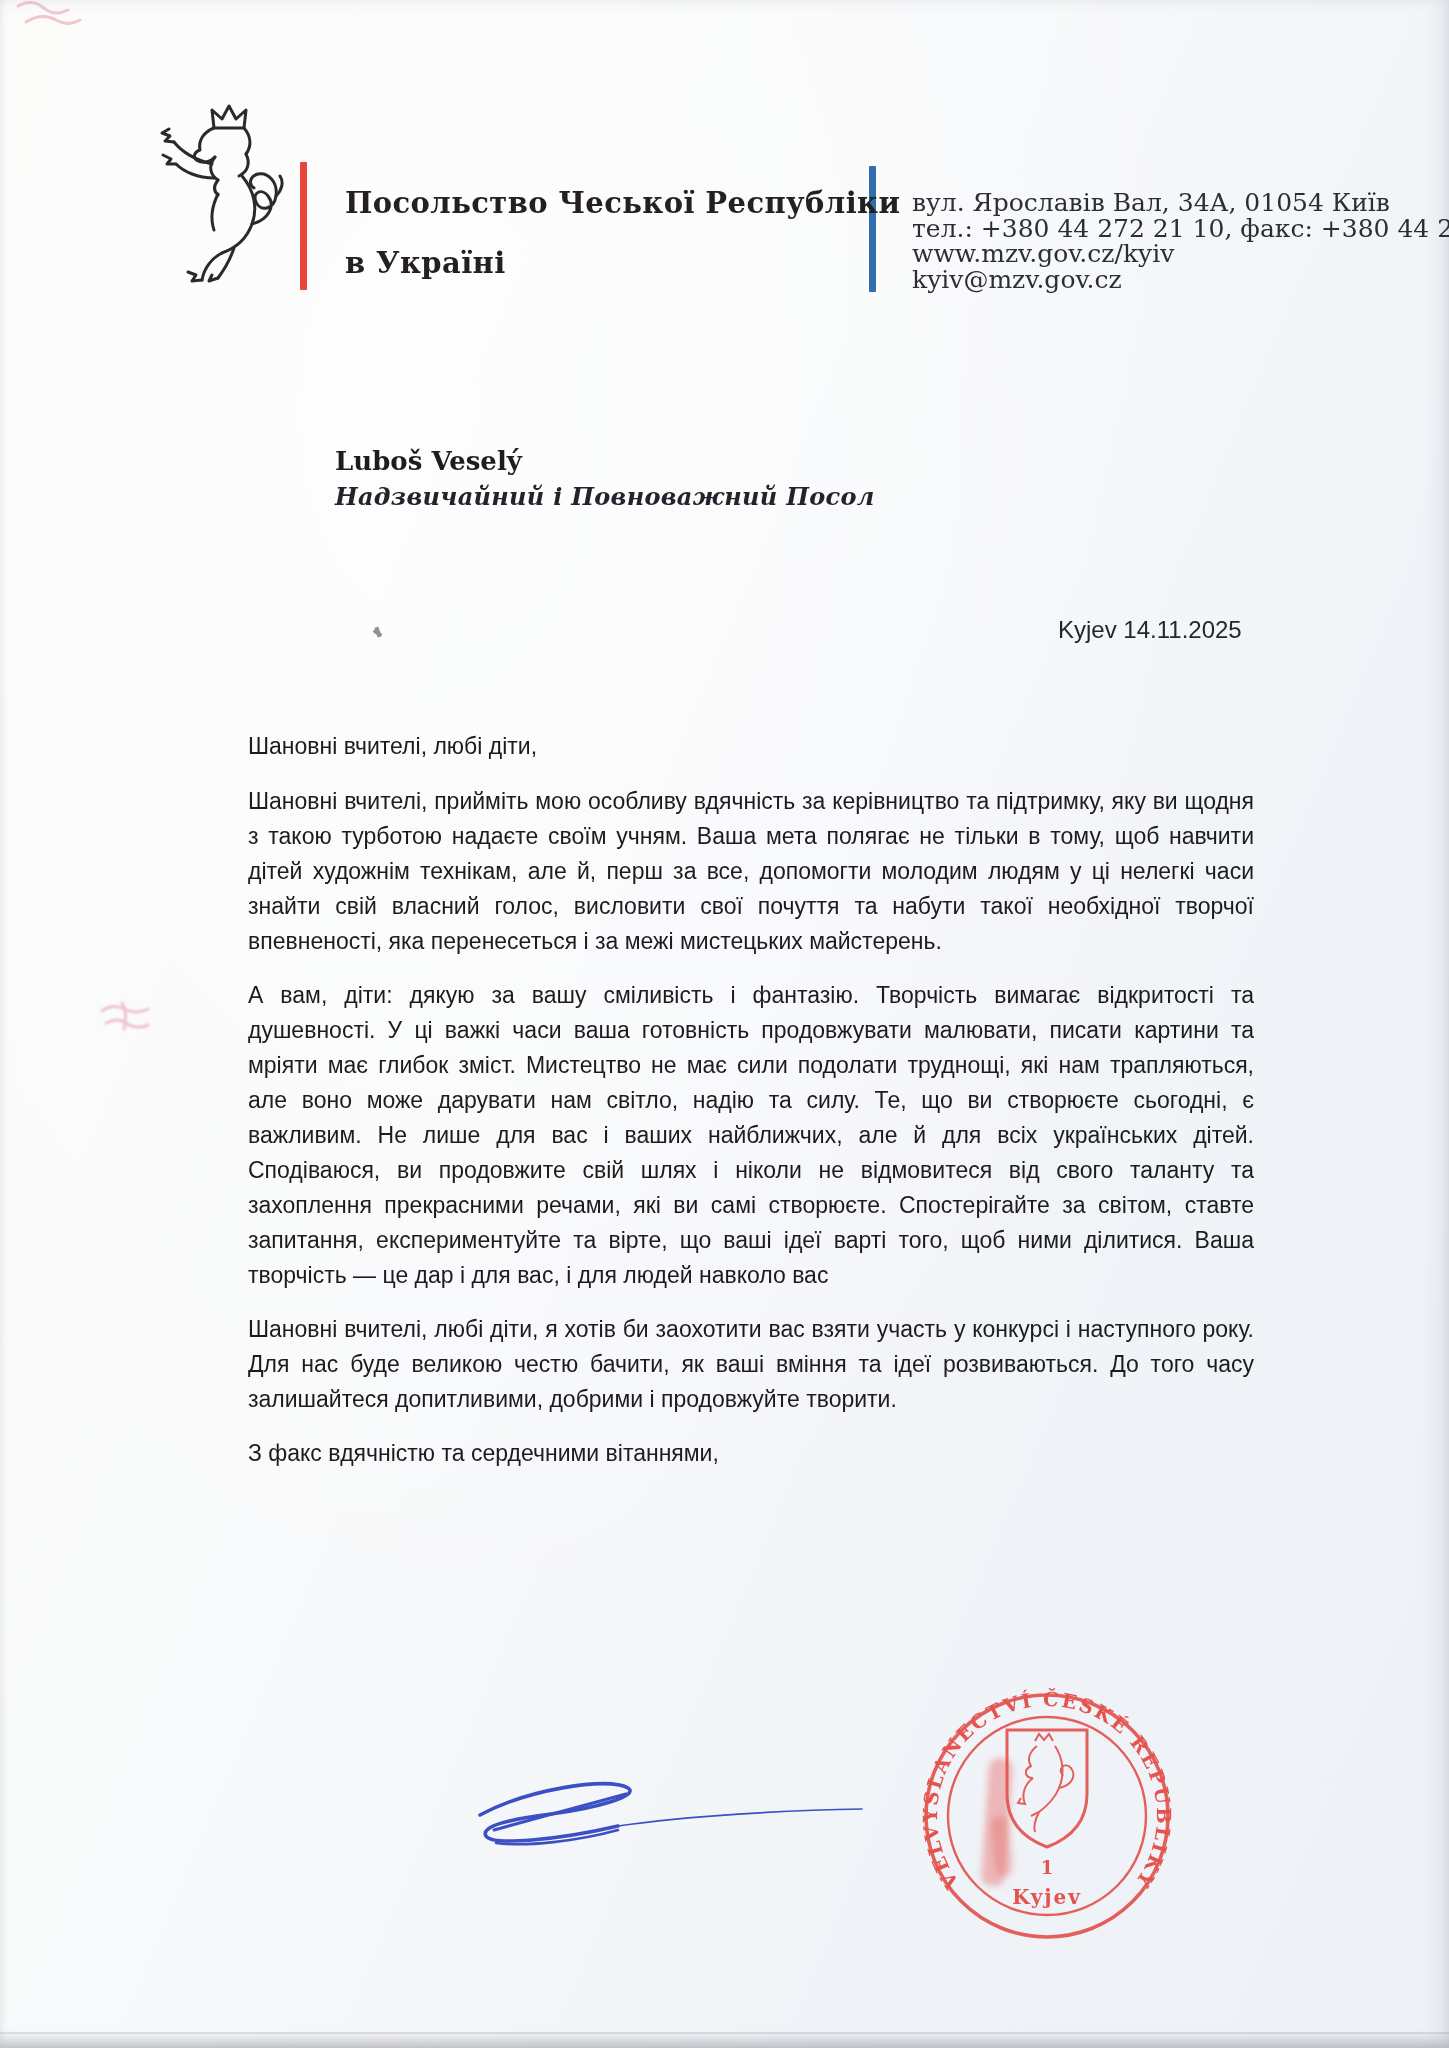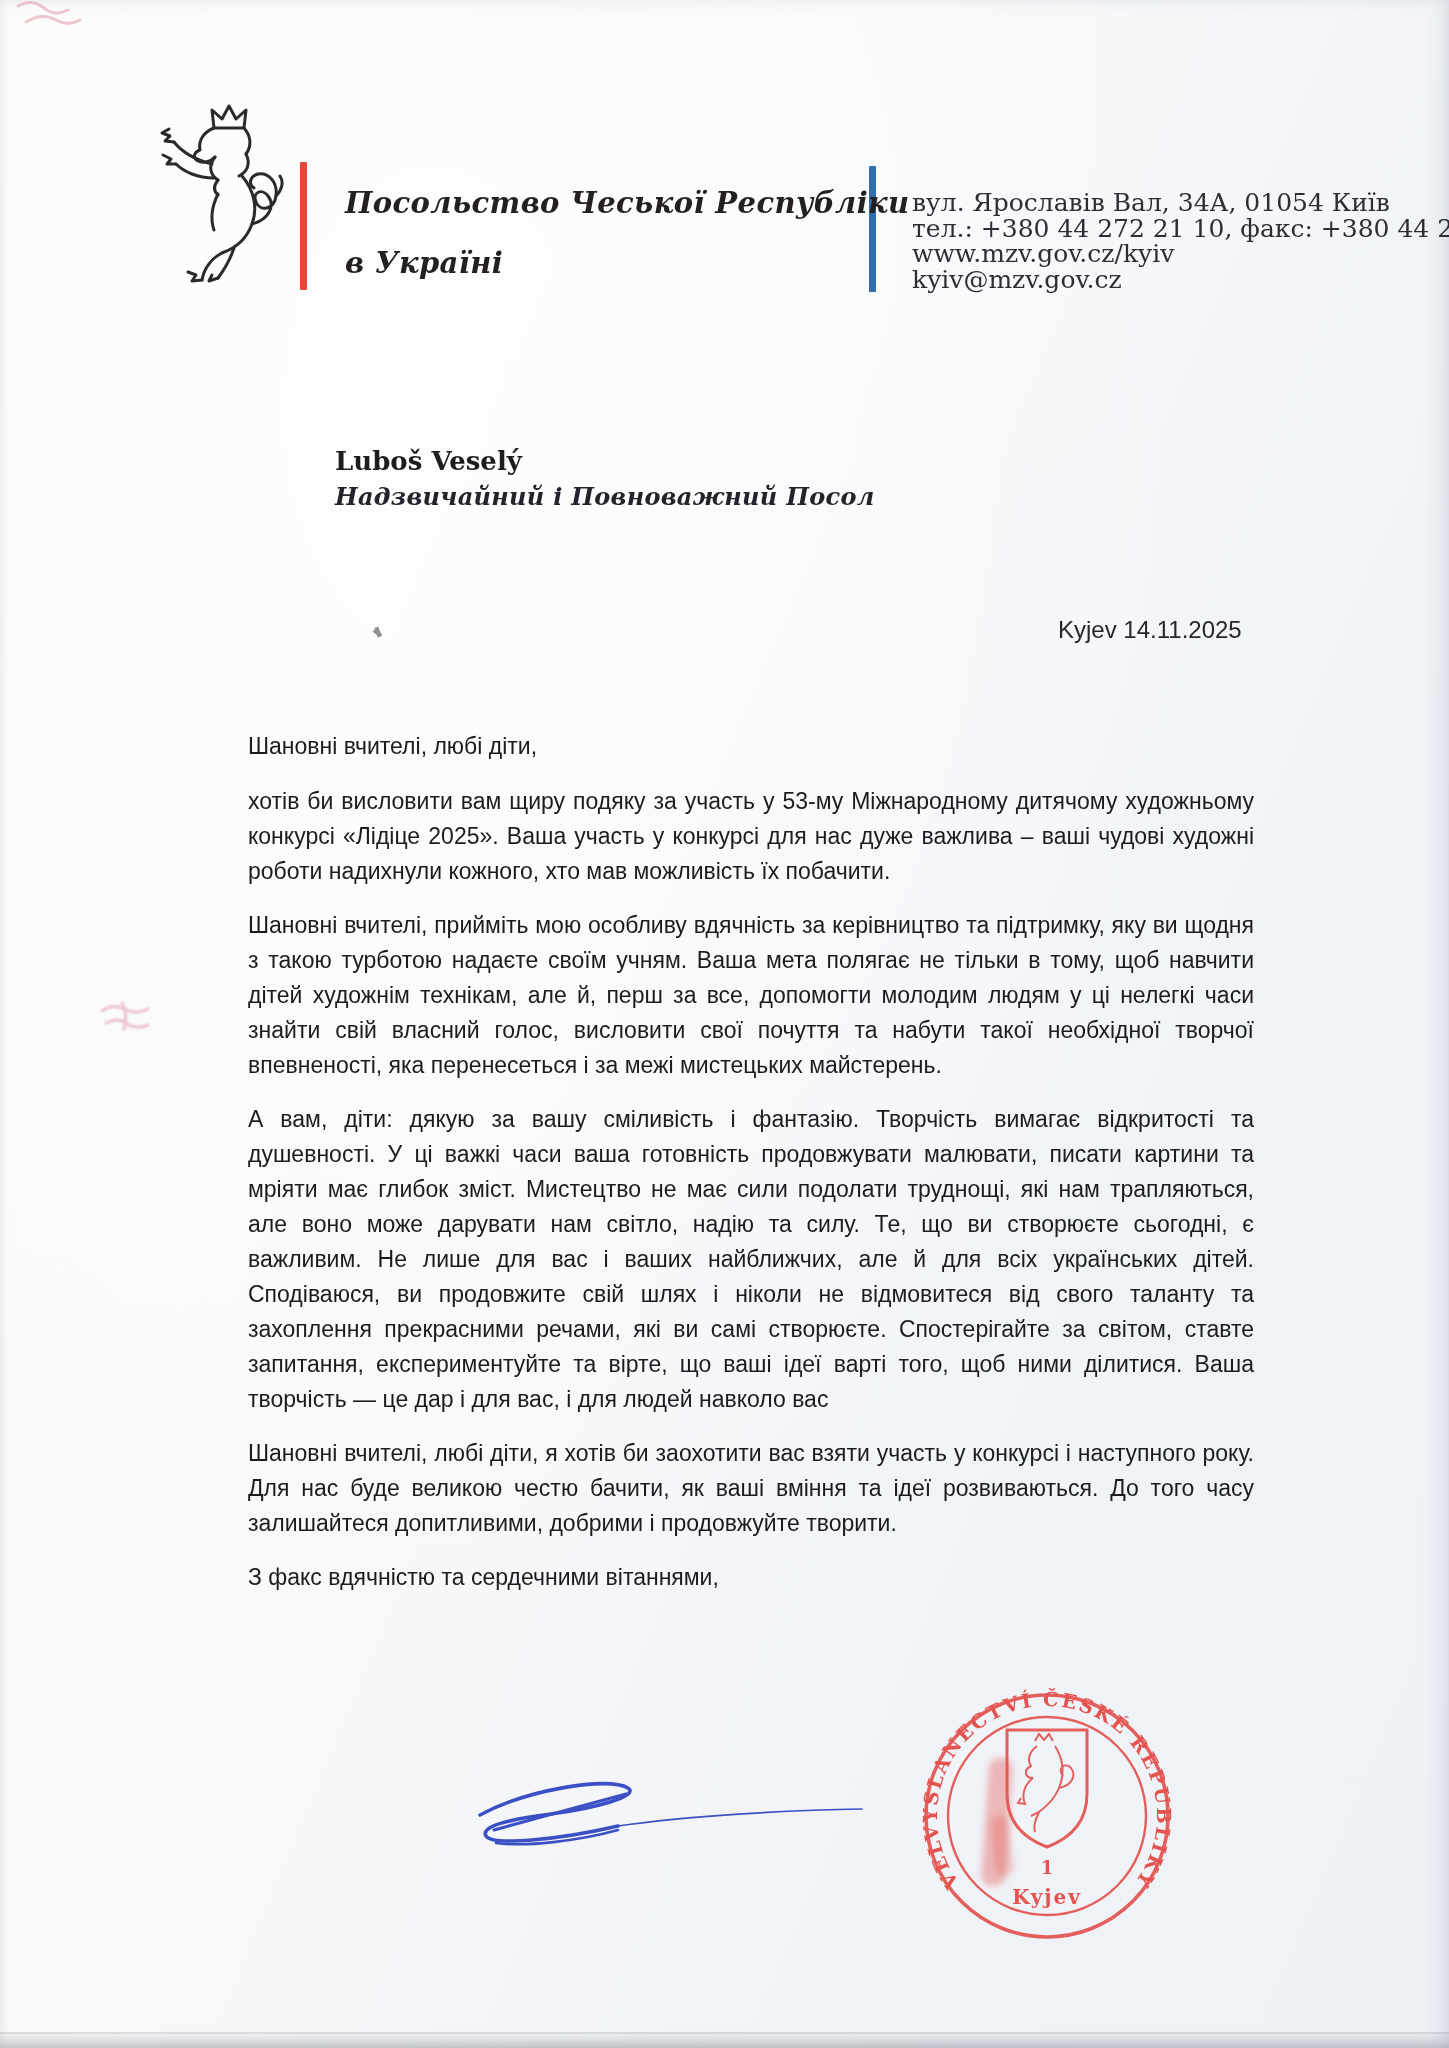--- a/index.html
+++ b/index.html
@@ -13,21 +13,21 @@
     overflow:hidden;
     font-family:"Liberation Sans",sans-serif;
     box-shadow:inset -10px 0 18px rgba(140,150,168,.14), inset 0 -4px 10px rgba(120,122,128,.18);
   }
   .abs{position:absolute;}
   
   .vbar{width:7px;border-radius:1px;}
   .red-bar{left:300px;top:162px;height:128px;background:#e8463b;}
   .blue-bar{left:869px;top:166px;height:126px;background:#2f6fae;}
   .org-name{left:345px;color:#241f20;font-family:"DejaVu Serif","Liberation Serif",serif;
-    font-weight:700;font-size:29px;letter-spacing:.4px;white-space:nowrap;font-style:italic;}
+    font-weight:700;font-size:29px;letter-spacing:.4px;white-space:nowrap;}
   .org1{top:186px;} .org2{top:246px;}
   .contact{left:912px;top:190px;color:#2d2d36;font-family:"DejaVu Serif","Liberation Serif",serif;
     font-size:25px;line-height:25.5px;white-space:nowrap;}
   
   .sender-name{left:335px;top:446px;font-family:"DejaVu Serif","Liberation Serif",serif;
     font-weight:700;font-size:26px;color:#1e1c1d;}
   .sender-title{left:335px;top:482px;font-family:"DejaVu Serif","Liberation Serif",serif;
     font-style:italic;font-weight:600;font-size:24px;color:#24222a;letter-spacing:.3px;}
   .dateline{left:1058px;top:616px;font-family:Liberation Sans, sans-serif;
     font-size:24px;color:#26262e;}
@@ -96,21 +96,20 @@
     <div>kyiv@mzv.gov.cz</div>
   </div>
 
   <div class="abs sender-name">Luboš Veselý</div>
   <div class="abs sender-title">Надзвичайний і Повноважний Посол</div>
 
   <div class="abs dateline">Kyjev 14.11.2025</div>
 
   <div class="abs body">
     <p class="salutation">Шановні вчителі, любі діти,</p>
-    <p>хотів би висловити вам щиру подяку за участь у 53-му Міжнародному дитячому художньому конкурсі «Лідіце 2025». Ваша участь у конкурсі для нас дуже важлива – ваші чудові художні роботи надихнули кожного, хто мав можливість їх побачити.</p>
     <p>Шановні вчителі, прийміть мою особливу вдячність за керівництво та підтримку, яку ви щодня з такою турботою надаєте своїм учням. Ваша мета полягає не тільки в тому, щоб навчити дітей художнім технікам, але й, перш за все, допомогти молодим людям у ці нелегкі часи знайти свій власний голос, висловити свої почуття та набути такої необхідної творчої впевненості, яка перенесеться і за межі мистецьких майстерень.</p>
     <p>А вам, діти: дякую за вашу сміливість і фантазію. Творчість вимагає відкритості та душевності. У ці важкі часи ваша готовність продовжувати малювати, писати картини та мріяти має глибок зміст. Мистецтво не має сили подолати труднощі, які нам трапляються, але воно може дарувати нам світло, надію та силу. Те, що ви створюєте сьогодні, є важливим. Не лише для вас і ваших найближчих, але й для всіх українських дітей. Сподіваюся, ви продовжите свій шлях і ніколи не відмовитеся від свого таланту та захоплення прекрасними речами, які ви самі створюєте. Спостерігайте за світом, ставте запитання, експериментуйте та вірте, що ваші ідеї варті того, щоб ними ділитися. Ваша творчість — це дар і для вас, і для людей навколо вас</p>
     <p>Шановні вчителі, любі діти, я хотів би заохотити вас взяти участь у конкурсі і наступного року. Для нас буде великою честю бачити, як ваші вміння та ідеї розвиваються. До того часу залишайтеся допитливими, добрими і продовжуйте творити.</p>
     <p class="closing">З факс вдячністю та сердечними вітаннями,</p>
   </div>
 
   <svg class="abs" style="left:466px;top:1760px;" width="412" height="116" viewBox="0 0 412 116">
     <g fill="none" stroke="#3b50c4" stroke-linecap="round" stroke-linejoin="round">
       <path stroke-width="3.6" d="M14 55 C60 30 142 16 162 28 C174 36 130 48 85 54 C45 59 14 66 20 76 C26 86 92 80 152 66"></path>
       <path stroke-width="3" d="M28 70 C72 58 122 44 160 34"></path>

